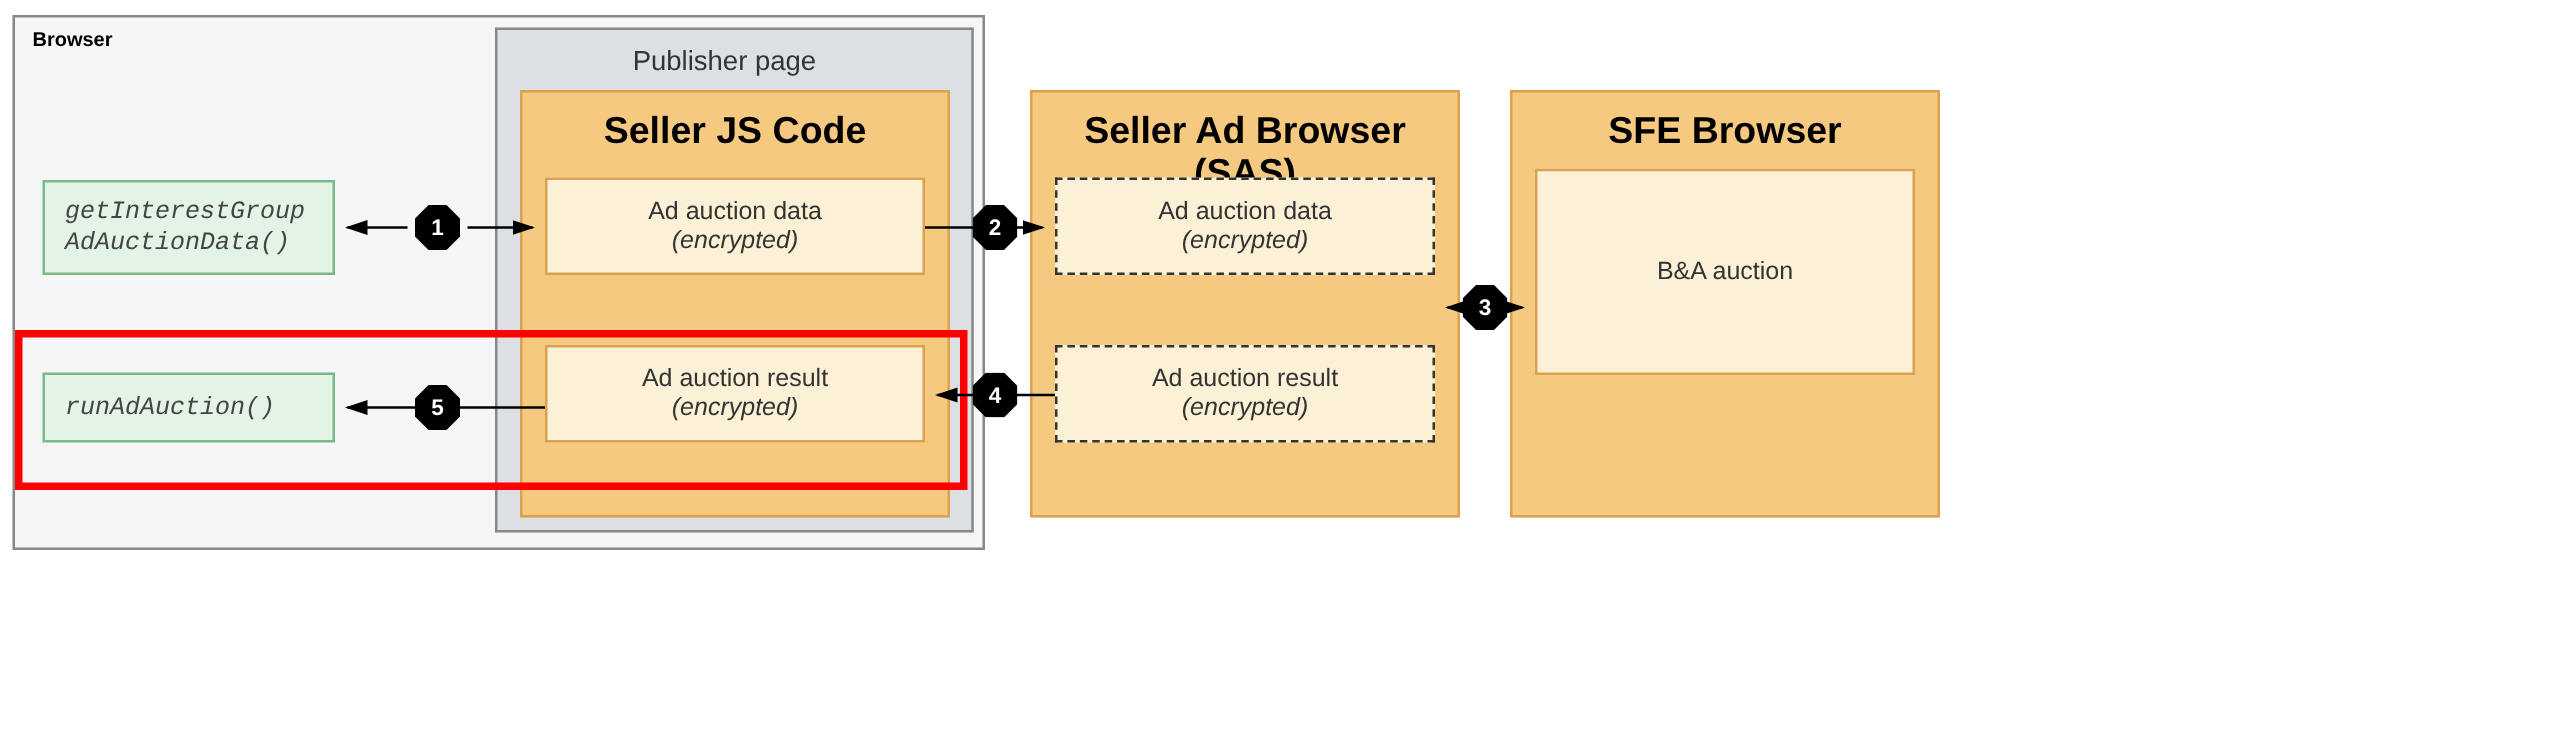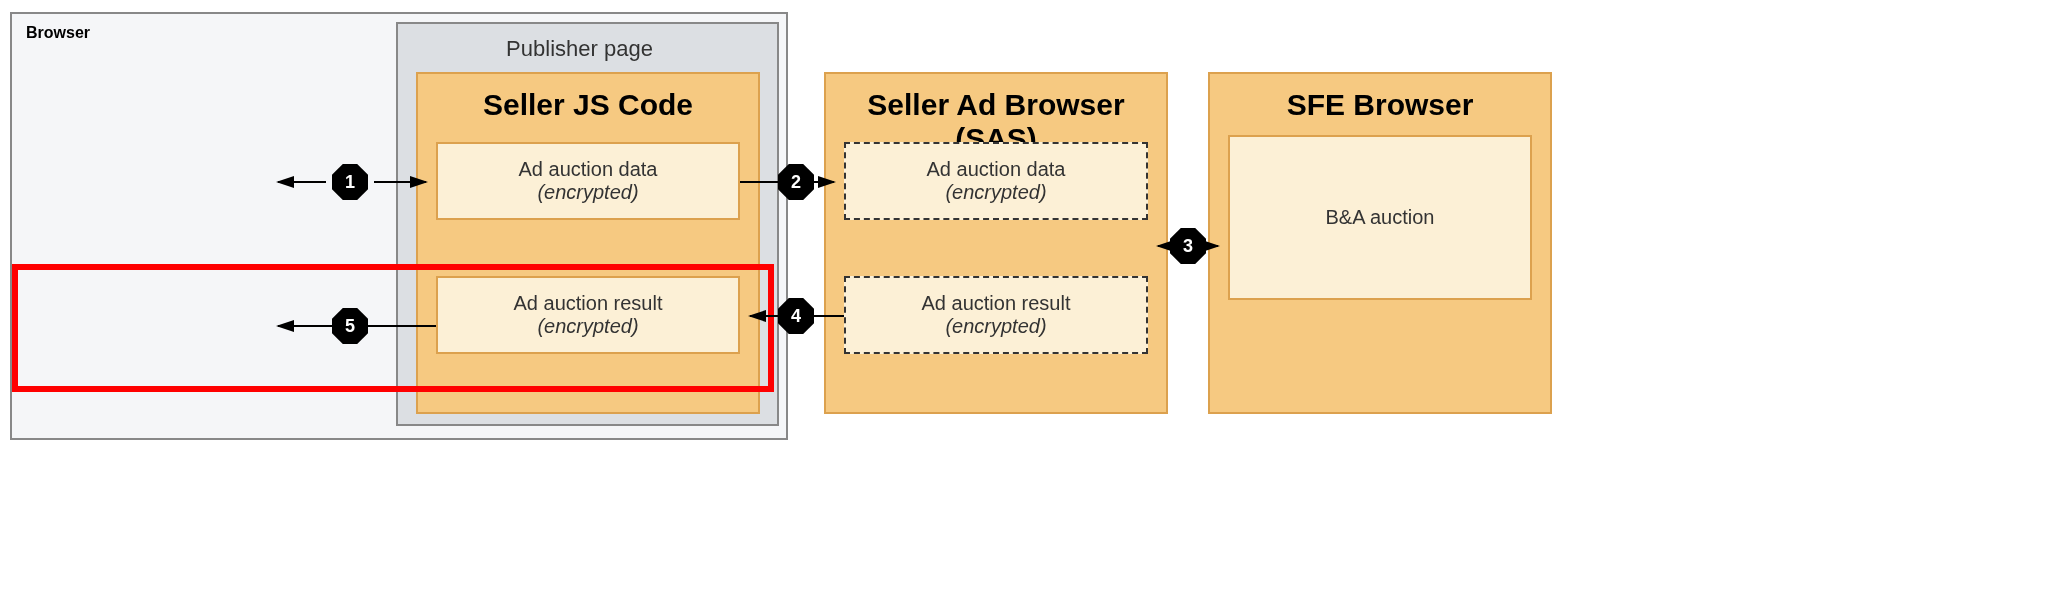--- a/index.html
+++ b/index.html
@@ -215,20 +215,27 @@
   </div>
 
   <div class="box publisher-box">
     <div class="publisher-title">Publisher page</div>
   </div>
 
   <div class="box seller-js-box">
     <div class="seller-js-title">Seller JS Code</div>
   </div>
 
+  <div class="api-box api1">
+    <span style="white-space:pre-line">getInterestGroup
+AdAuctionData()</span>
+  </div>
+  <div class="api-box api2">
+    <span>runAdAuction()</span>
+  </div>
 
   <div class="inner-card card-data1">
     <span>Ad auction data</span>
     <span class="sub">(encrypted)</span>
   </div>
   <div class="inner-card card-result1">
     <span>Ad auction result</span>
     <span class="sub">(encrypted)</span>
   </div>
 

